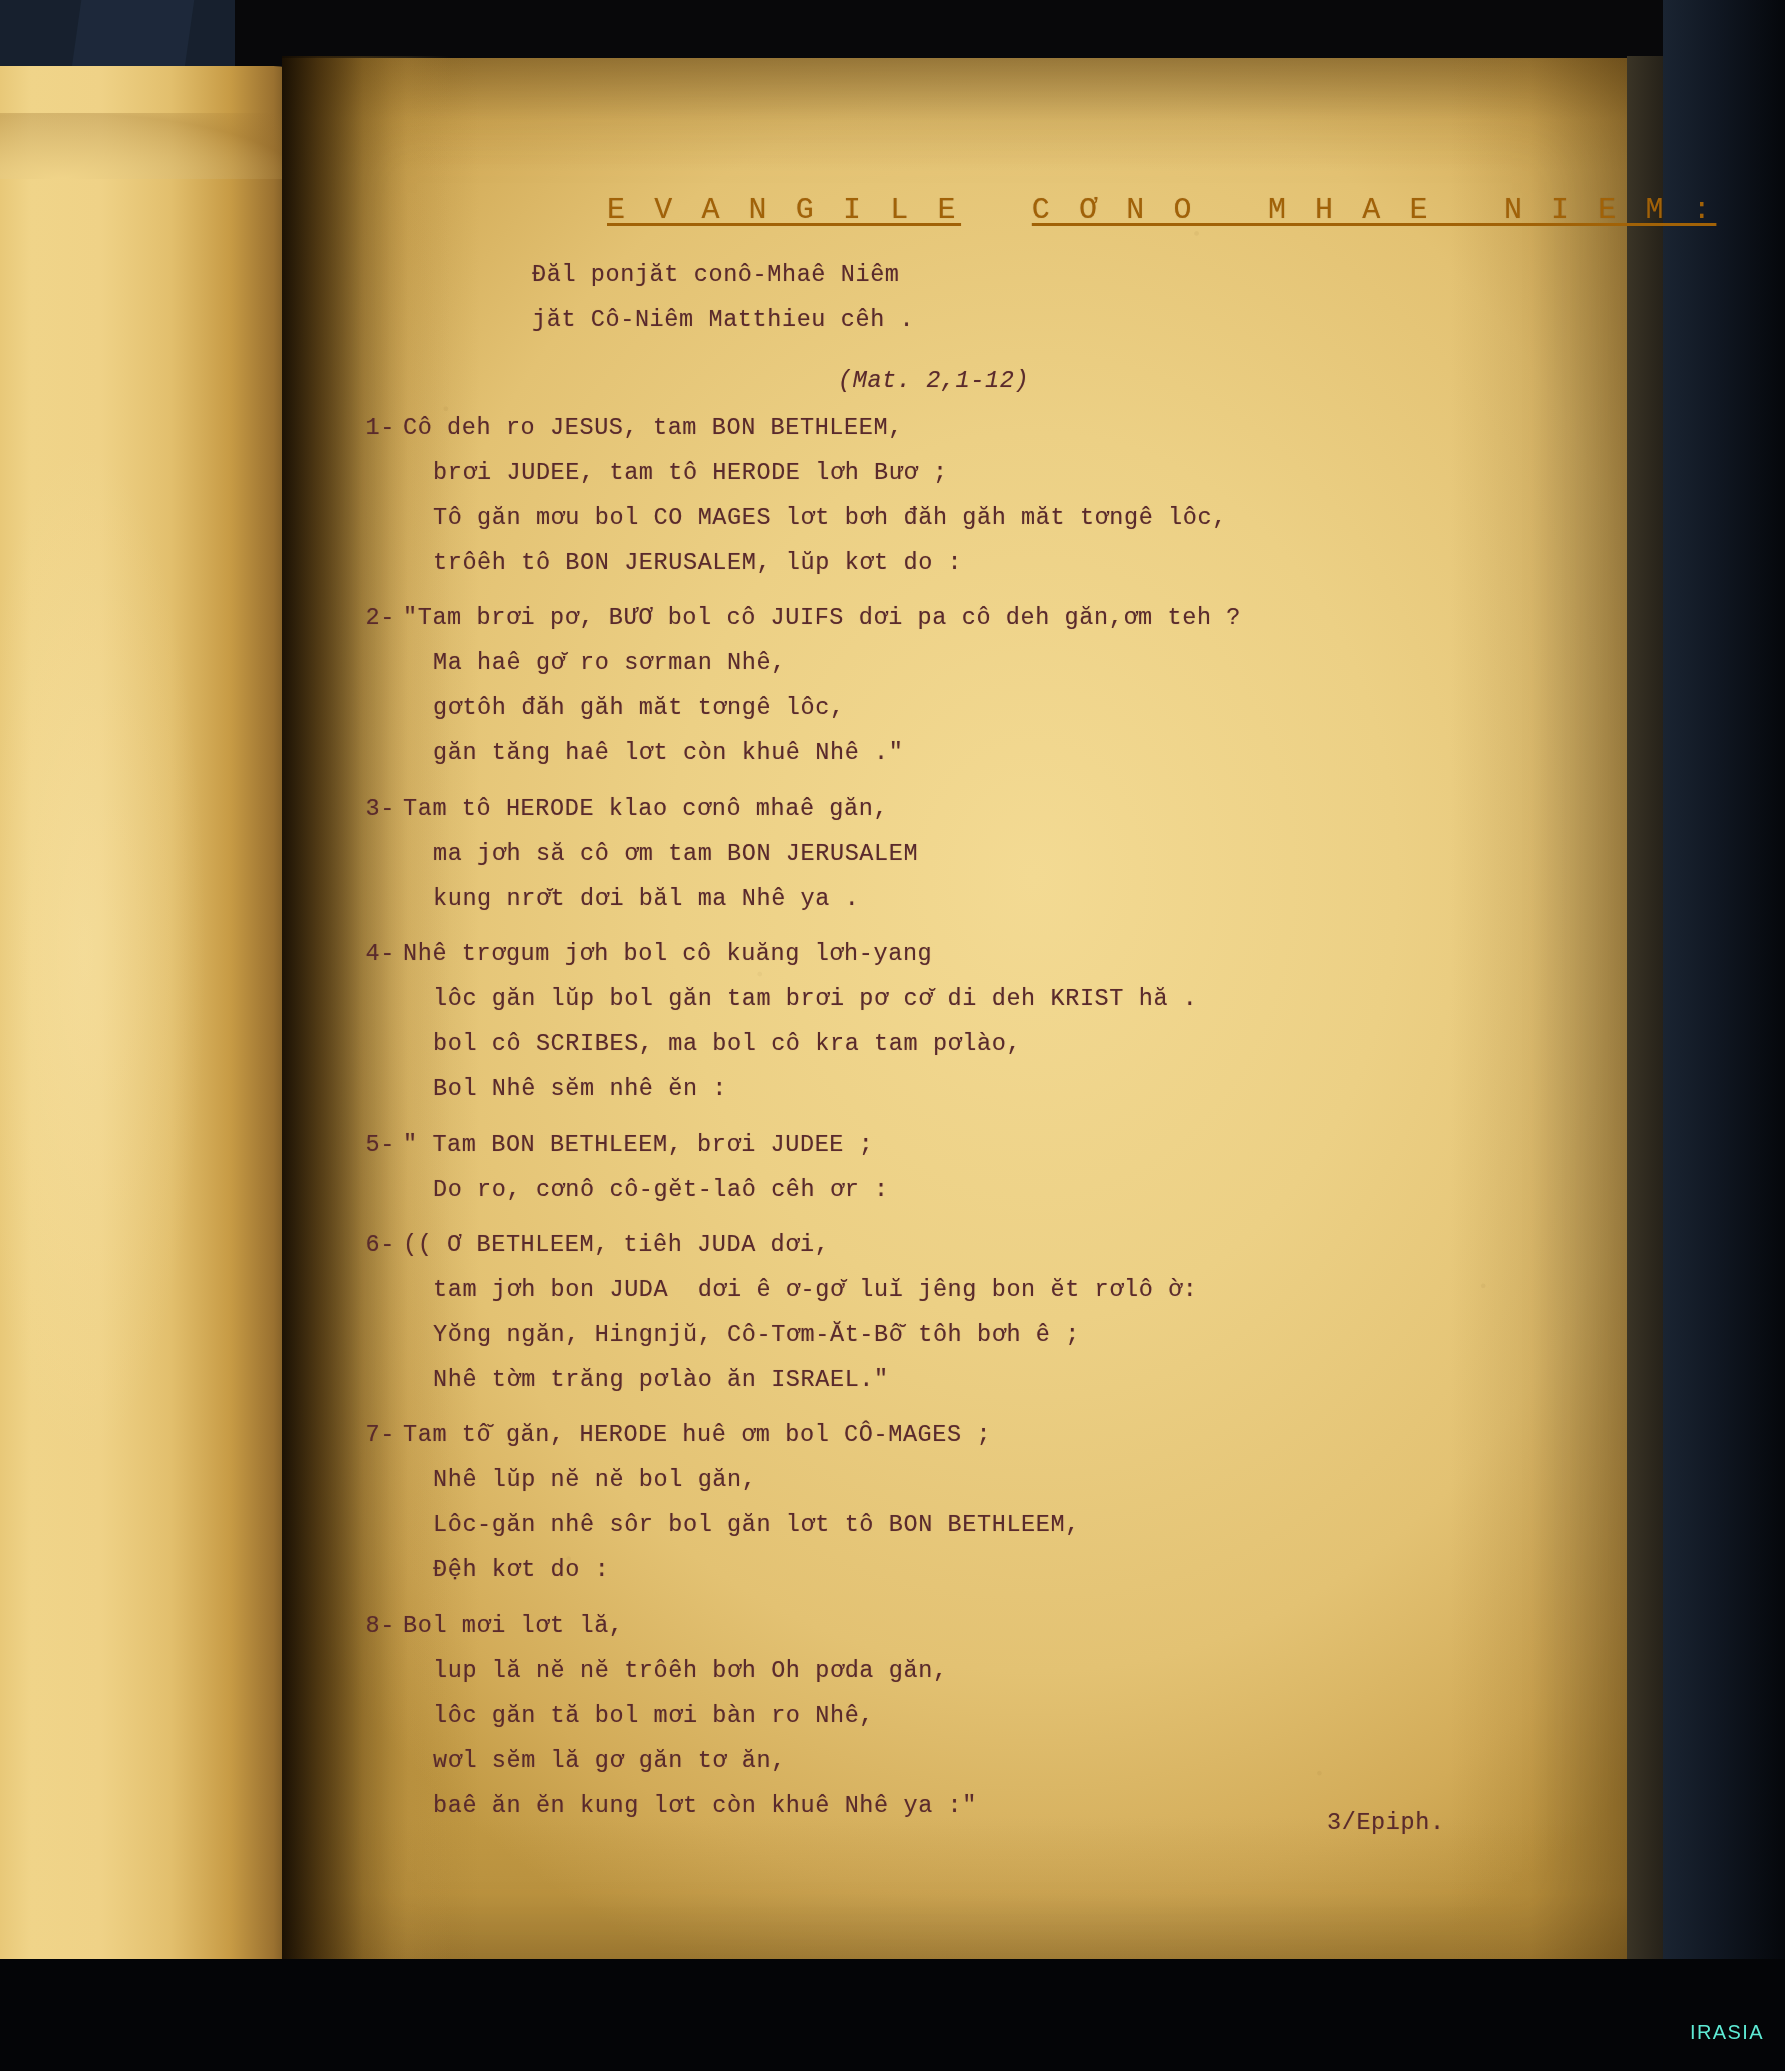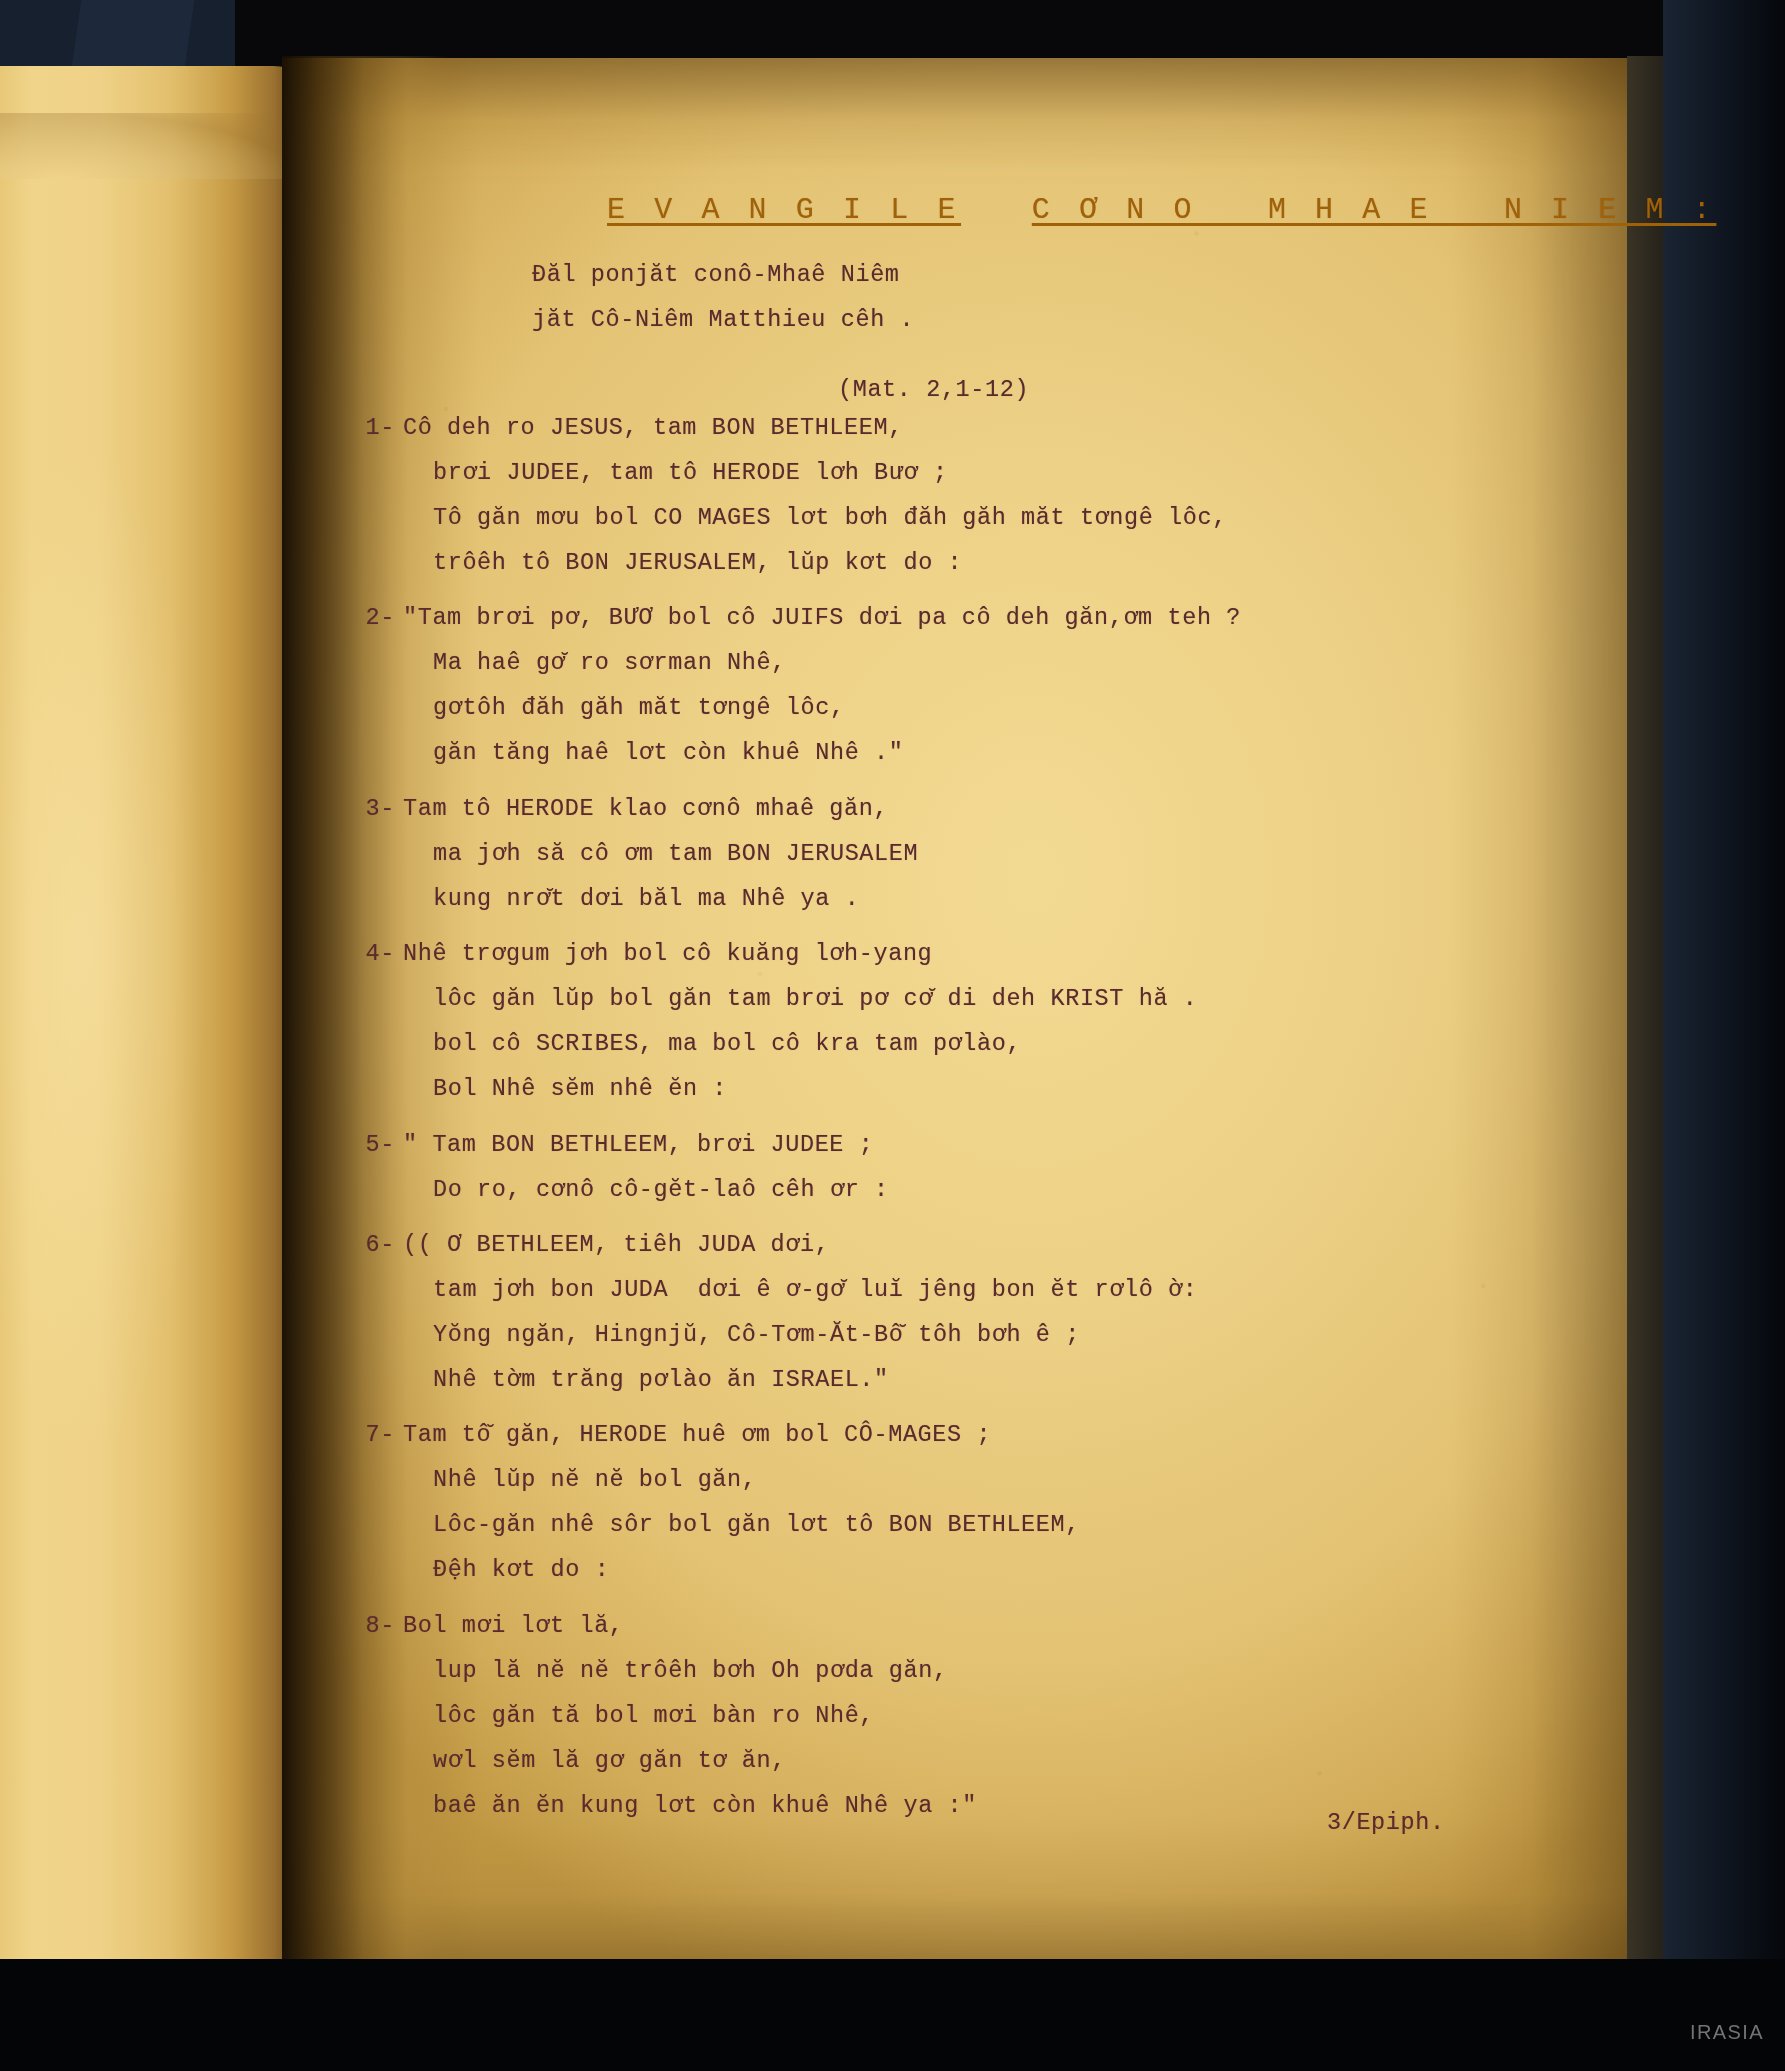--- a/index.html
+++ b/index.html
@@ -210,22 +210,23 @@
   }
   .subtitle-2 {
     position: absolute;
     left: 250px;
     top: 250px;
     white-space: pre;
   }
   .reference {
     position: absolute;
     left: 556px;
-    top: 320px;
-    white-space: pre;
+    top: 311px;
+    white-space: pre;
+    font-style: italic;
   }
 
   .verses {
     position: absolute;
     left: 0;
     top: 347px;
     width: 1365px;
   }
   .verse {
     position: relative;
@@ -256,21 +257,21 @@
     left: 1045px;
     top: 1753px;
     white-space: pre;
   }
 
   
   .watermark {
     position: absolute;
     right: 21px;
     bottom: 28px;
-    color: #737373;
+    color: #5eead4;
     font-family: "Liberation Sans", sans-serif;
     font-size: 20px;
     letter-spacing: 1.4px;
   }
 
   
   .glare {
     position: absolute;
     left: 0px;
     top: 245px;

